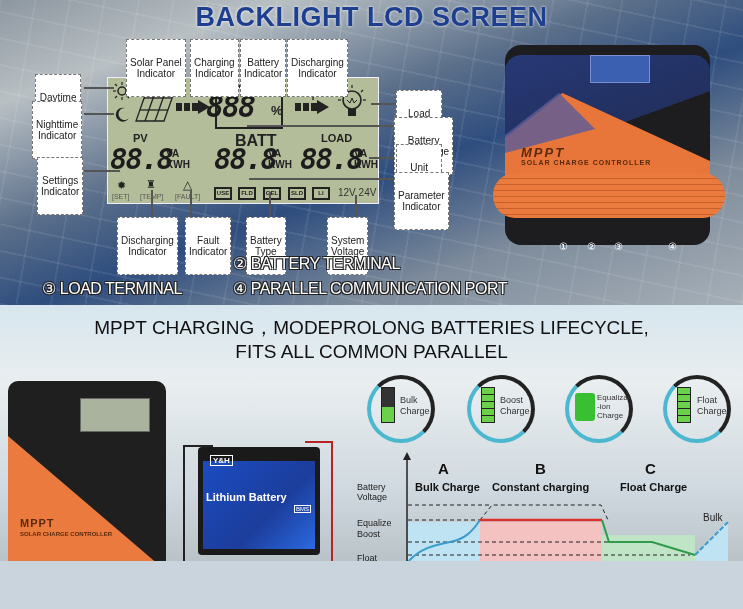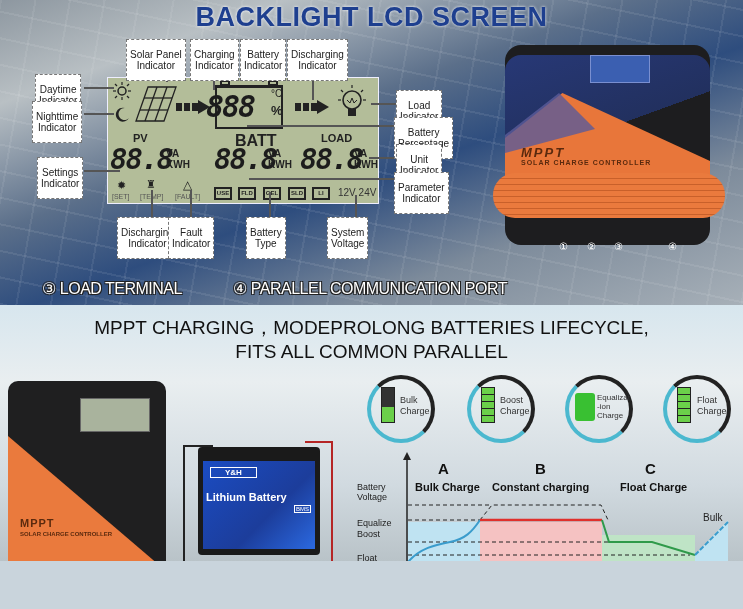--- a/index.html
+++ b/index.html
@@ -1,21 +1,21 @@
 <!DOCTYPE html>
 <html><head>
 <meta charset="utf-8">
 <style>
 *{box-sizing:border-box;margin:0;padding:0}
 body{width:743px;height:609px;overflow:hidden;font-family:"Liberation Sans",sans-serif;background:#c9d4dc;position:relative}
 .top{position:absolute;left:0;top:0;width:743px;height:305px;background:linear-gradient(160deg,#8d97a0 0%,#b9c0c4 18%,#5b6f8a 40%,#2e4d7e 55%,#7d8b9b 75%,#a7b0b8 100%);overflow:hidden}
 .top:before{content:"";position:absolute;inset:0;background:repeating-linear-gradient(100deg,rgba(255,255,255,0.07) 0 2px,transparent 2px 34px),repeating-linear-gradient(12deg,rgba(255,255,255,0.08) 0 2px,transparent 2px 26px)}
 .title{position:absolute;left:0;width:743px;top:2px;text-align:center;font-weight:bold;font-size:27px;color:#1e3f8f;letter-spacing:0.5px;text-shadow:0 0 3px #fff}
 .lcd{position:absolute;left:107px;top:77px;width:272px;height:127px;background:#b3bd99;border:1px solid #eef;}
-.lbl{position:absolute;background:#fff;border:1px dashed #777;font-size:10px;line-height:11px;color:#222;text-align:center;padding:9px 3px}
+.lbl{position:absolute;background:#fff;border:1px dashed #777;font-size:10px;line-height:11px;color:#222;text-align:center;padding:17px 3px}
 .line{position:absolute;background:#fff;border:1px solid #555}
 .seg{position:absolute;font-family:"DejaVu Sans Mono",monospace;font-style:italic;font-weight:bold;color:#1c1c1c;letter-spacing:-2px}
 .small{position:absolute;font-weight:bold;color:#222;font-size:10px}
 .units{position:absolute;font-weight:bold;color:#222;font-size:10px;line-height:11px}
 .btype{position:absolute;top:109px;width:18px;height:13px;border:2px solid #222;font-size:6px;font-weight:bold;text-align:center;line-height:9px;color:#222}
 .dim{position:absolute;font-size:7px;color:#555}
 .terms{position:absolute;font-size:16px;color:#fff;text-shadow:-1px -1px 0 #222,1px -1px 0 #222,-1px 1px 0 #222,1px 1px 0 #222;letter-spacing:-0.5px}
 .dev{position:absolute;left:485px;top:45px;width:240px;height:230px}
 .bottom{position:absolute;left:0;top:305px;width:743px;height:256px;background:linear-gradient(180deg,#d7e6ee 0%,#e9eef0 30%,#d1dae0 70%,#b9c3c8 100%);overflow:hidden}
 .btitle{position:absolute;left:0;width:743px;text-align:center;font-size:19px;color:#111}
@@ -151,27 +151,28 @@
   <div class="lbl" style="left:394px;top:117px;white-space:pre">Battery
 Percentage</div>
   <div class="lbl" style="left:396px;top:144px;white-space:pre">Unit
 Indicator</div>
   <div class="lbl" style="left:394px;top:172px;white-space:pre">Parameter
 Indicator</div>
   <div class="lbl" style="left:37px;top:157px;white-space:pre">Settings
 Indicator</div>
   <div class="lbl" style="left:117px;top:217px;white-space:pre">Discharging
 Indicator</div>
-  <div class="lbl" style="left:168px;top:217px;white-space:pre">Fault
+  <div class="lbl" style="left:185px;top:217px;white-space:pre">Fault
 Indicator</div>
   <div class="lbl" style="left:246px;top:217px;white-space:pre">Battery
 Type</div>
   <div class="lbl" style="left:327px;top:217px;white-space:pre">System
 Voltage</div>
 
+  <div class="terms" style="left:233px;top:254px">② BATTERY TERMINAL</div>
   <div class="terms" style="left:233px;top:279px">④ PARALLEL COMMUNICATION PORT</div>
   <div class="terms" style="left:42px;top:279px">③ LOAD TERMINAL</div>
 
   <div class="dev">
     <div style="position:absolute;left:20px;top:0;width:205px;height:200px;background:#1d1d1f;border-radius:16px"></div>
     <div style="position:absolute;left:20px;top:10px;width:205px;height:110px;background:linear-gradient(160deg,#2a3f8c,#23356f 60%,transparent 60%);border-radius:16px 16px 0 0;opacity:0.8"></div>
     <div style="position:absolute;left:105px;top:10px;width:60px;height:28px;background:#3b5fb1;border:1px solid #7a8fd0"></div>
     <div style="position:absolute;left:20px;top:48px;width:205px;height:100px;background:#e8763a;clip-path:polygon(0 45%,28% 0,100% 68%,100% 100%,0 100%)"></div>
     <div style="position:absolute;left:20px;top:48px;width:90px;height:60px;background:#5a5b9a;clip-path:polygon(0 70%,60% 0,100% 60%,0 100%);opacity:0.8"></div>
     <div style="position:absolute;left:36px;top:100px;font-weight:bold;font-style:italic;font-size:13px;color:#5b2a0e;letter-spacing:2px">MPPT</div>
@@ -191,21 +192,21 @@
   <div style="position:absolute;left:8px;top:76px;width:158px;height:210px;background:#1f1f20;border-radius:10px;overflow:hidden">
     <div style="position:absolute;left:72px;top:17px;width:70px;height:34px;background:#a9b39d;border:1px solid #666"></div>
     <div style="position:absolute;left:0;top:40px;width:158px;height:150px;background:#ea7a3d;clip-path:polygon(0 10%,100% 100%,0 100%)"></div>
     <div style="position:absolute;left:12px;top:136px;font-weight:bold;font-size:11px;color:#5b2a0e;letter-spacing:1px">MPPT</div>
     <div style="position:absolute;left:12px;top:150px;font-weight:bold;font-size:6px;color:#5b2a0e">SOLAR CHARGE CONTROLLER</div>
     <div style="position:absolute;left:8px;top:183px;width:150px;height:27px;background:#ea7a3d;border-radius:12px"></div>
   </div>
 
   <div style="position:absolute;left:198px;top:142px;width:122px;height:108px;background:#1a1a1a;border-radius:4px">
     <div style="position:absolute;left:5px;top:14px;width:112px;height:88px;background:linear-gradient(135deg,#1b4cc2,#1c3d9b 60%,#2b69e0)"></div>
-    <div style="position:absolute;left:12px;top:20px;font-size:8px;color:#fff;border:1px solid #fff;padding:0 14px;font-weight:bold">Y&amp;H</div>
+    <div style="position:absolute;left:12px;top:8px;font-size:8px;color:#fff;border:1px solid #fff;padding:0 2px;font-weight:bold">Y&amp;H</div>
     <div style="position:absolute;left:8px;top:44px;font-size:11px;color:#fff;font-weight:bold">Lithium Battery</div>
     <div style="position:absolute;left:96px;top:58px;font-size:6px;color:#fff;border:1px solid #fff;padding:0 1px">BMS</div>
   </div>
 
   <div style="position:absolute;left:183px;top:140px;width:30px;height:2px;background:#222"></div>
   <div style="position:absolute;left:183px;top:140px;width:2px;height:148px;background:#222"></div>
   <div style="position:absolute;left:305px;top:136px;width:28px;height:2px;background:#b52525"></div>
   <div style="position:absolute;left:331px;top:136px;width:2px;height:160px;background:#b52525"></div>
   <div style="position:absolute;left:78px;top:295px;width:255px;height:2px;background:#b52525"></div>
 

